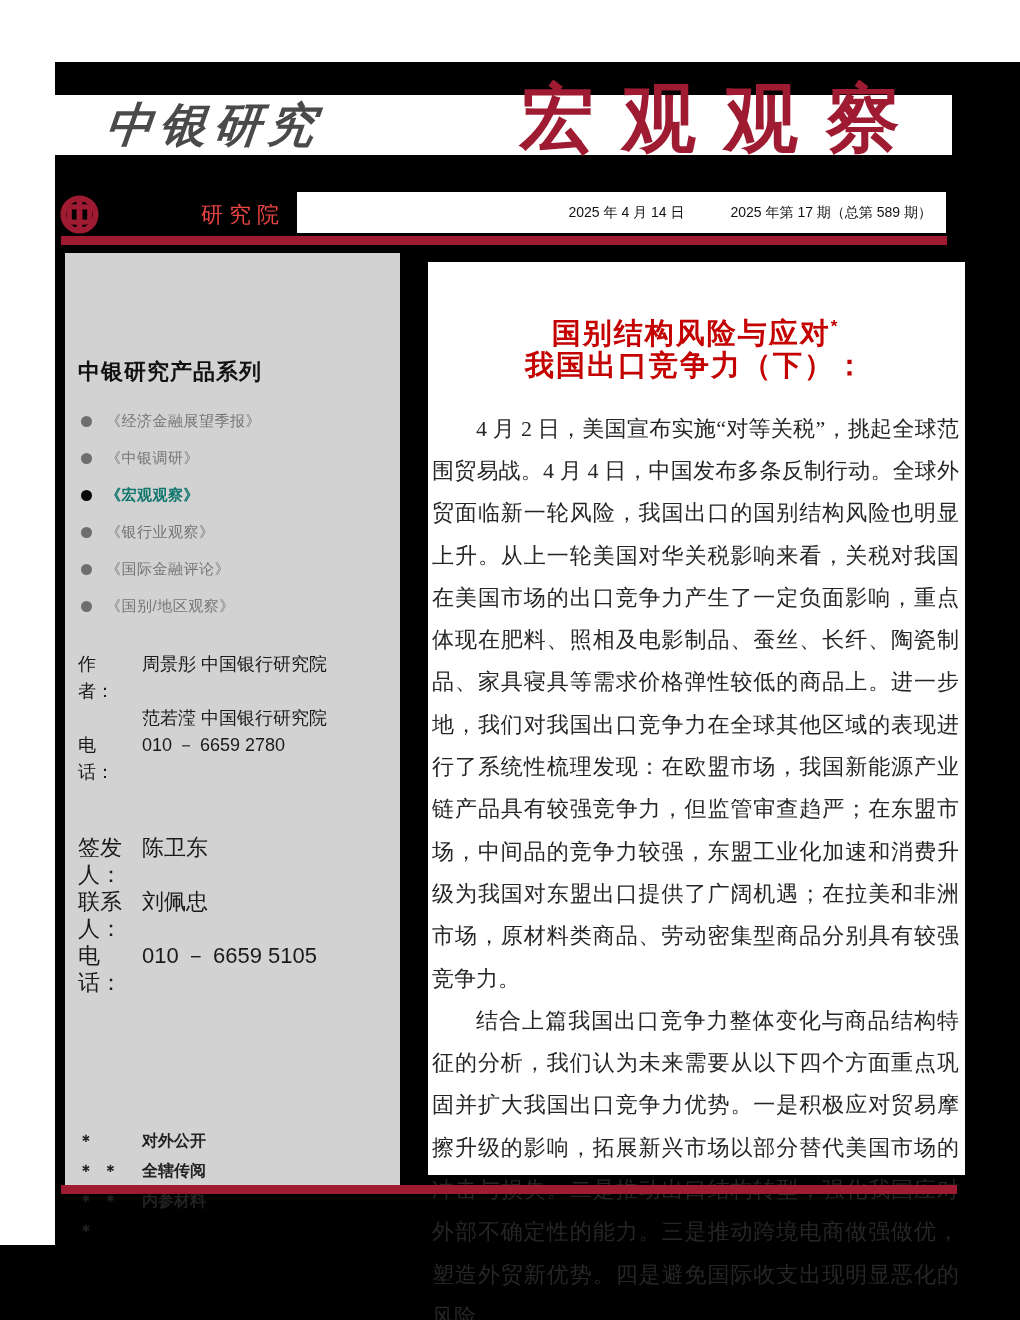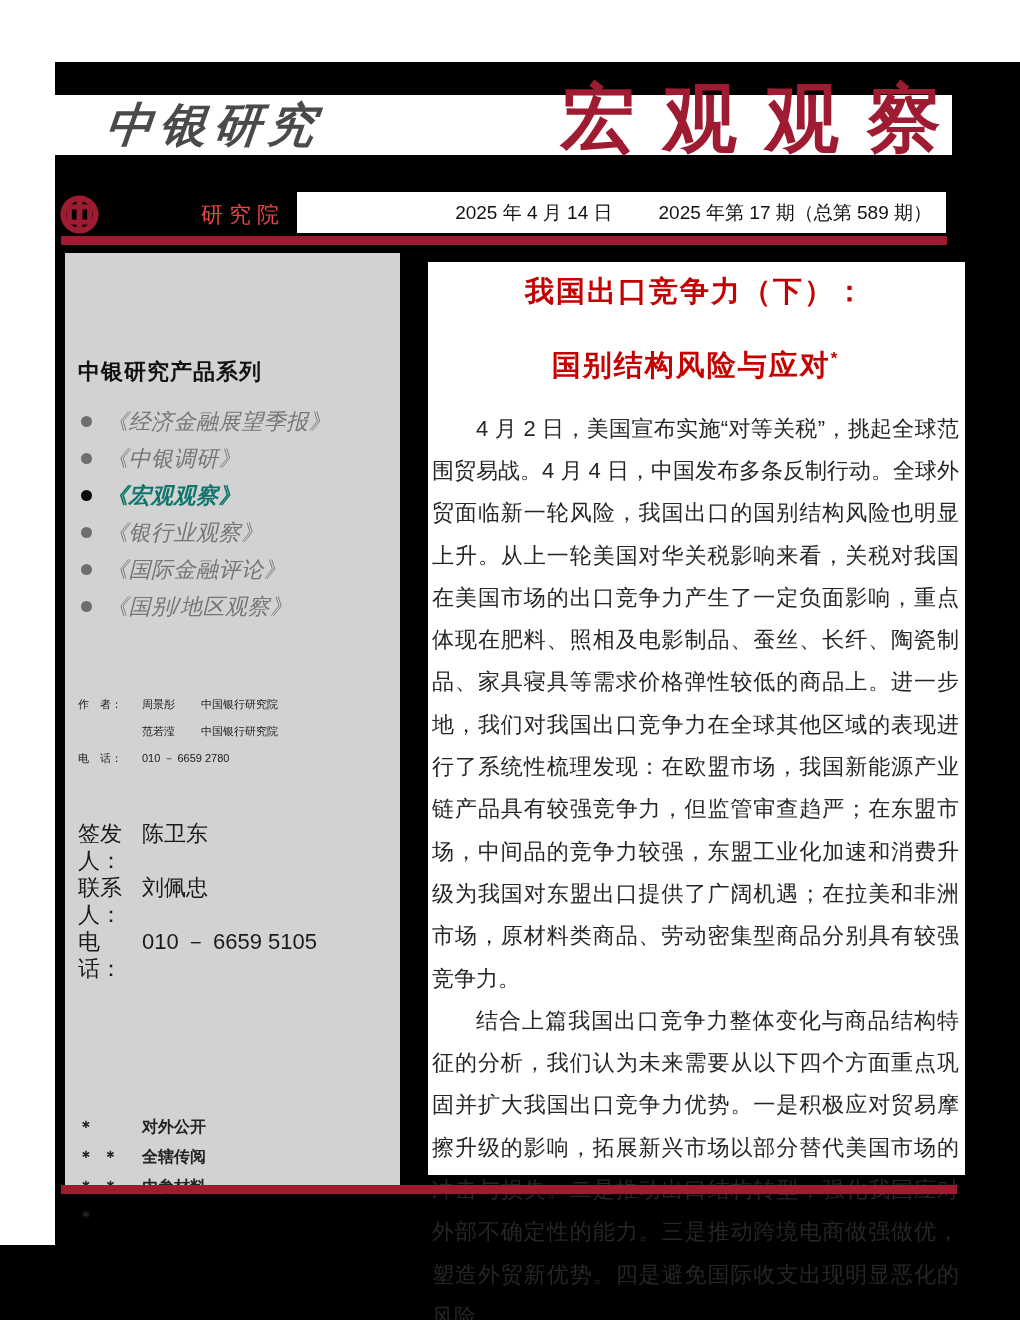--- a/index.html
+++ b/index.html
@@ -12,57 +12,57 @@
   .page{position:relative;width:1020px;height:1320px;background:#fff;overflow:hidden;
         font-family:"Liberation Sans","DejaVu Sans",sans-serif;}
   
   .backdrop{position:absolute;left:55px;top:62px;width:965px;height:1258px;background:var(--ink);}
   .bottom-patch{position:absolute;left:0;top:1245px;width:56px;height:75px;background:var(--ink);}
   
   .stripe{position:absolute;left:55px;top:95px;width:897px;height:60px;background:#fff;}
   .calligraphy{position:absolute;left:106px;top:97px;font-family:"DejaVu Serif","Liberation Serif",serif;
                font-style:italic;font-weight:bold;font-size:47px;line-height:56px;color:#4a4a4a;
                letter-spacing:7px;transform:skewX(-6deg);}
-  .masthead-title{position:absolute;left:561px;top:79px;font-family:"Liberation Serif","DejaVu Serif",serif;
+  .masthead-title{position:absolute;left:520px;top:79px;font-family:"Liberation Serif","DejaVu Serif",serif;
                   font-weight:bold;font-size:74px;line-height:80px;color:var(--red);
                   letter-spacing:28px;white-space:nowrap;}
   
   .boc-logo{position:absolute;left:59px;top:195px;width:41px;height:39px;}
   .org-name{position:absolute;left:201px;top:204px;font-size:22px;line-height:22px;color:#ef4444;letter-spacing:6px;}
   .date-box{position:absolute;left:297px;top:192px;width:649px;height:41px;background:#fff;
             display:flex;align-items:center;justify-content:flex-end;gap:46px;
-            padding-right:14px;box-sizing:border-box;font-size:19px;color:#121212;}
+            padding-right:14px;box-sizing:border-box;font-size:14px;color:#121212;}
   .rule-top{position:absolute;left:61px;top:236px;width:886px;height:9px;background:var(--red);}
   .rule-bottom{position:absolute;left:61px;top:1185px;width:896px;height:9px;background:var(--red);}
   
   .sidebar{position:absolute;left:65px;top:253px;width:335px;height:938px;background:var(--sidebar-gray);
            box-sizing:border-box;padding:104px 10px 0 13px;color:#1a1a1a;}
   .series-title{font-size:22px;font-weight:bold;color:#111;margin:0 0 16px 0;letter-spacing:1px;}
-  .series-item{display:flex;align-items:center;height:37px;font-size:22px;color:#757575;letter-spacing:0.5px;font-style:italic;}
+  .series-item{display:flex;align-items:center;height:37px;font-size:15px;color:#757575;letter-spacing:0.5px;}
   .series-item .dot{width:11px;height:11px;border-radius:50%;background:#6e6e6e;margin:0 14px 0 3px;flex:0 0 auto;}
   .series-item.active{color:#0f766e;font-weight:bold;}
   .series-item.active .dot{background:#0a0a0a;}
-  .authors{margin-top:66px;font-size:11px;line-height:27px;color:#1a1a1a;}
+  .authors{margin-top:26px;font-size:18px;line-height:27px;color:#1a1a1a;}
   .info-row{display:flex;}
   .info-row .lbl{width:64px;flex:0 0 auto;}
   .info-row .nm{width:59px;flex:0 0 auto;}
   .issue-block{margin-top:48px;font-size:22px;line-height:27px;color:#1a1a1a;}
   .footnotes{margin-top:130px;font-size:16px;line-height:30px;font-weight:bold;color:#222;}
   .fn-row{display:flex;}
   .fn-row .mark{width:64px;flex:0 0 auto;letter-spacing:2px;}
   
   .article{position:absolute;left:428px;top:262px;width:537px;height:913px;background:#fff;
            box-sizing:border-box;padding:13px 6px 0 4px;}
   .article-title{text-align:center;color:var(--title-red);font-weight:bold;font-size:29px;
                  line-height:32px;letter-spacing:2px;margin:0;}
   .article-title.second{margin-top:36px;}
   .article-title sup{font-size:17px;font-weight:bold;}
   .article-body{margin-top:27px;}
   .article-body p{margin:0;text-indent:2em;font-size:22px;line-height:42.3px;text-align:justify;
-                  font-family:Liberation Sans, sans-serif;color:#262626;}
+                  font-family:Liberation Serif, serif;color:#262626;}
 </style>
 </head>
 <body>
 
 <div class="page">
   <div class="backdrop"></div>
   <div class="bottom-patch"></div>
 
   <div class="stripe"></div>
   <div class="calligraphy">中银研究</div>
@@ -153,22 +153,22 @@
           <span>全辖传阅</span>
         </div>
         <div class="fn-row">
           <span class="mark">＊ ＊ ＊</span>
           <span>内参材料</span>
         </div>
       </div>
   </aside>
 
   <main class="article">
+    <h1 class="article-title second"><span>国别结构风险与应对</span><sup>*</sup></h1>
     <h1 class="article-title">我国出口竞争力（下）：</h1>
-    <h1 class="article-title second"><span>国别结构风险与应对</span><sup>*</sup></h1>
     <div class="article-body">
         <p>4 月 2 日，美国宣布实施“对等关税”，挑起全球范围贸易战。4 月 4 日，中国发布多条反制行动。全球外贸面临新一轮风险，我国出口的国别结构风险也明显上升。从上一轮美国对华关税影响来看，关税对我国在美国市场的出口竞争力产生了一定负面影响，重点体现在肥料、照相及电影制品、蚕丝、长纤、陶瓷制品、家具寝具等需求价格弹性较低的商品上。进一步地，我们对我国出口竞争力在全球其他区域的表现进行了系统性梳理发现：在欧盟市场，我国新能源产业链产品具有较强竞争力，但监管审查趋严；在东盟市场，中间品的竞争力较强，东盟工业化加速和消费升级为我国对东盟出口提供了广阔机遇；在拉美和非洲市场，原材料类商品、劳动密集型商品分别具有较强竞争力。</p>
         <p>结合上篇我国出口竞争力整体变化与商品结构特征的分析，我们认为未来需要从以下四个方面重点巩固并扩大我国出口竞争力优势。一是积极应对贸易摩擦升级的影响，拓展新兴市场以部分替代美国市场的冲击与损失。二是推动出口结构转型，强化我国应对外部不确定性的能力。三是推动跨境电商做强做优，塑造外贸新优势。四是避免国际收支出现明显恶化的风险。</p>
       </div>
   </main>
 
   <div class="rule-bottom"></div>
 </div>
 
 </body></html>

